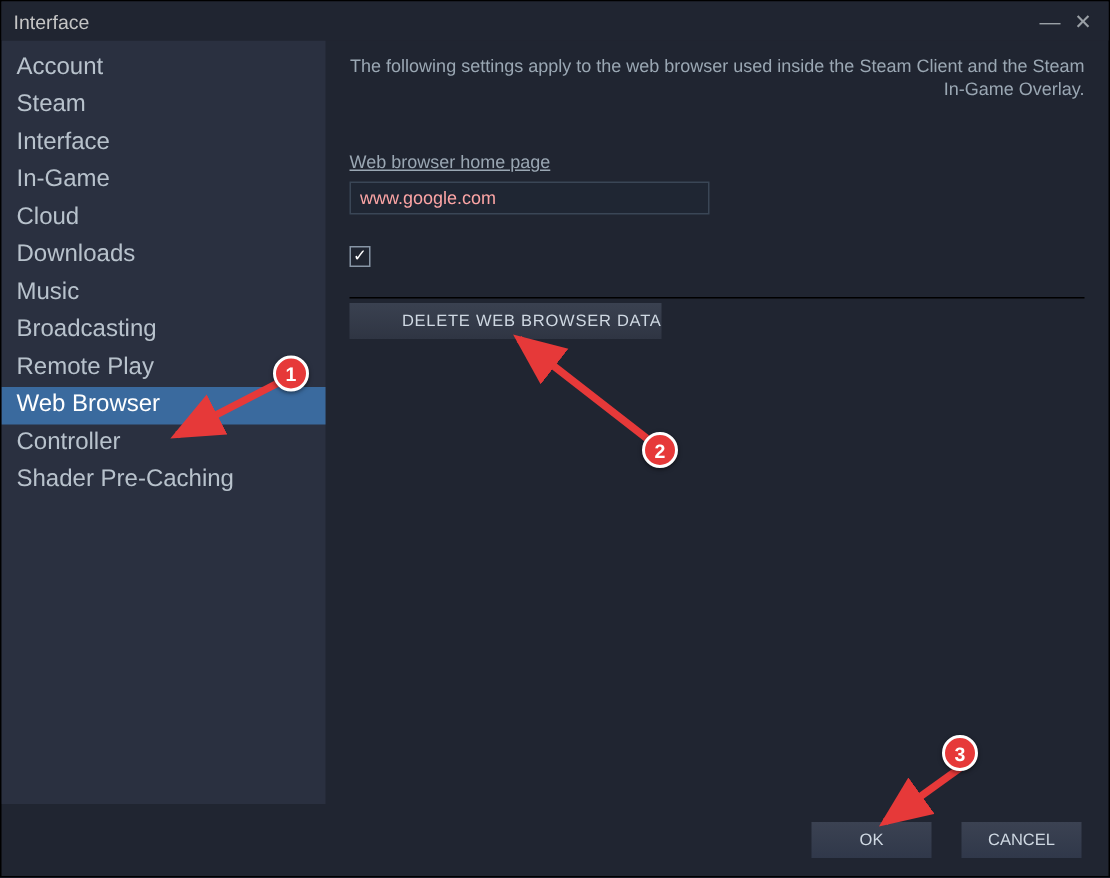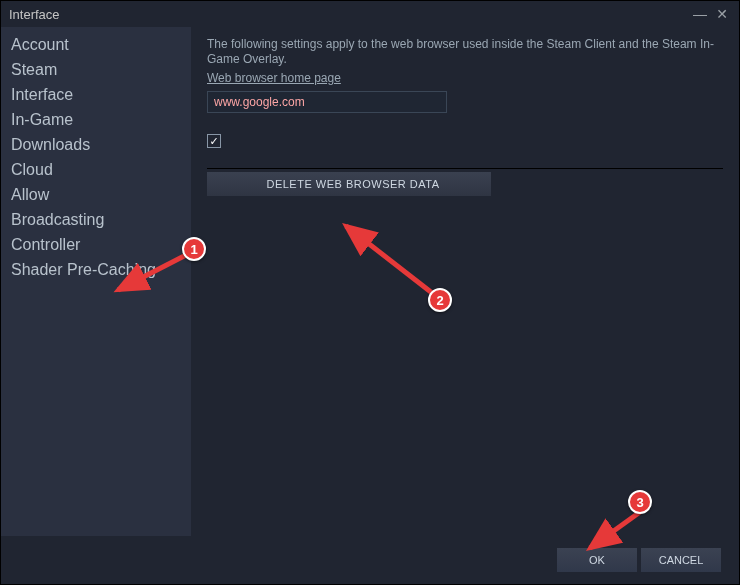--- a/index.html
+++ b/index.html
@@ -37,21 +37,21 @@
     color: #9aa0a6;
     cursor: default;
     margin-left: 4px;
   }
   .body {
     flex: 1;
     display: flex;
     overflow: hidden;
   }
   .sidebar {
-    width: 190px;
+    width: 216px;
     background: #2a3040;
     padding-top: 6px;
   }
   .sidebar-item {
     padding: 2px 10px 3px 10px;
     font-size: 16px;
     color: #b8c2cc;
     cursor: default;
     line-height: 20px;
   }
@@ -59,21 +59,21 @@
     background: #3a6a9e;
     color: #ffffff;
   }
   .main {
     flex: 1;
     padding: 10px 16px;
     color: #9aa7b3;
     font-size: 12px;
     position: relative;
   }
-  .desc { line-height: 15px; margin-bottom: 4px; }
+  .desc { line-height: 15px; margin-bottom: 34px; text-align: right; }
   .label { margin-bottom: 6px; color: #9aa7b3; text-decoration: underline; }
   .textinput {
     width: 240px;
     height: 22px;
     background: #1f2633;
     border: 1px solid #3a4656;
     color: #fca5a5;
     padding: 2px 6px;
     font-size: 12px;
     outline: none;
@@ -84,38 +84,38 @@
     border: 1px solid #8896a6;
     display: flex; align-items: center; justify-content: center;
     font-size: 11px; color: #fff; line-height: 1;
     margin-top: 1px;
     flex-shrink: 0;
   }
   .chk-text { line-height: 15px; }
   .divider { border-top: 1px solid #000; margin-top: 20px; }
   .del-btn {
     margin-top: 3px;
-    width: 284px;
+    width: 208px;
     height: 24px;
     background: linear-gradient(#3a4150, #2f3543);
     color: #cfd8e2;
     font-size: 11px;
     letter-spacing: 0.5px;
     border: none;
-    text-align: center;
+    text-align: right;
     padding-left: 8px;
     cursor: default;
   }
   .footer {
     height: 48px;
     display: flex;
     justify-content: flex-end;
     align-items: center;
     padding-right: 18px;
-    gap: 4px;
+    gap: 20px;
   }
   .footer-btn {
     width: 80px;
     height: 24px;
     background: linear-gradient(#3b4252, #30384a);
     color: #cfd8e2;
     font-size: 11px;
     border: none;
     cursor: default;
   }
@@ -149,24 +149,26 @@
     <span class="ctrl">—</span>
     <span class="ctrl">✕</span>
   </div>
 
   <div class="body">
     <div class="sidebar" id="sidebar">
         <div class="sidebar-item">Account</div>
         <div class="sidebar-item">Steam</div>
         <div class="sidebar-item">Interface</div>
         <div class="sidebar-item">In-Game</div>
+        <div class="sidebar-item">Cloud</div>
         <div class="sidebar-item">Downloads</div>
-        <div class="sidebar-item">Cloud</div>
-        <div class="sidebar-item">Allow</div>
+        <div class="sidebar-item">Music</div>
         <div class="sidebar-item">Broadcasting</div>
+        <div class="sidebar-item">Remote Play</div>
+        <div class="sidebar-item selected">Web Browser</div>
         <div class="sidebar-item">Controller</div>
         <div class="sidebar-item">Shader Pre-Caching</div>
       </div>
 
     <div class="main">
       <div class="desc">The following settings apply to the web browser used inside the Steam Client and the Steam In-Game Overlay.</div>
 
       <div class="label">Web browser home page</div>
       <input class="textinput" value="www.google.com" style="">
 

